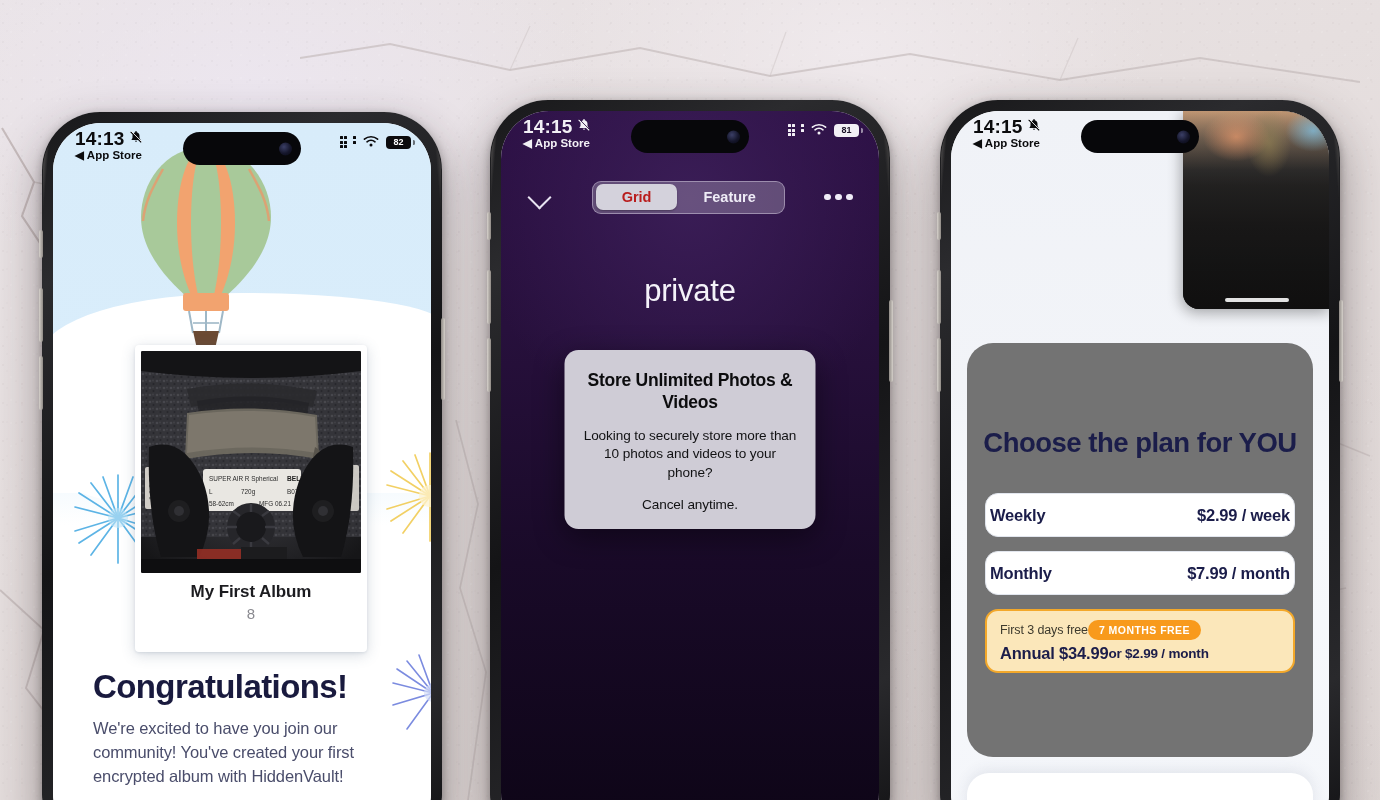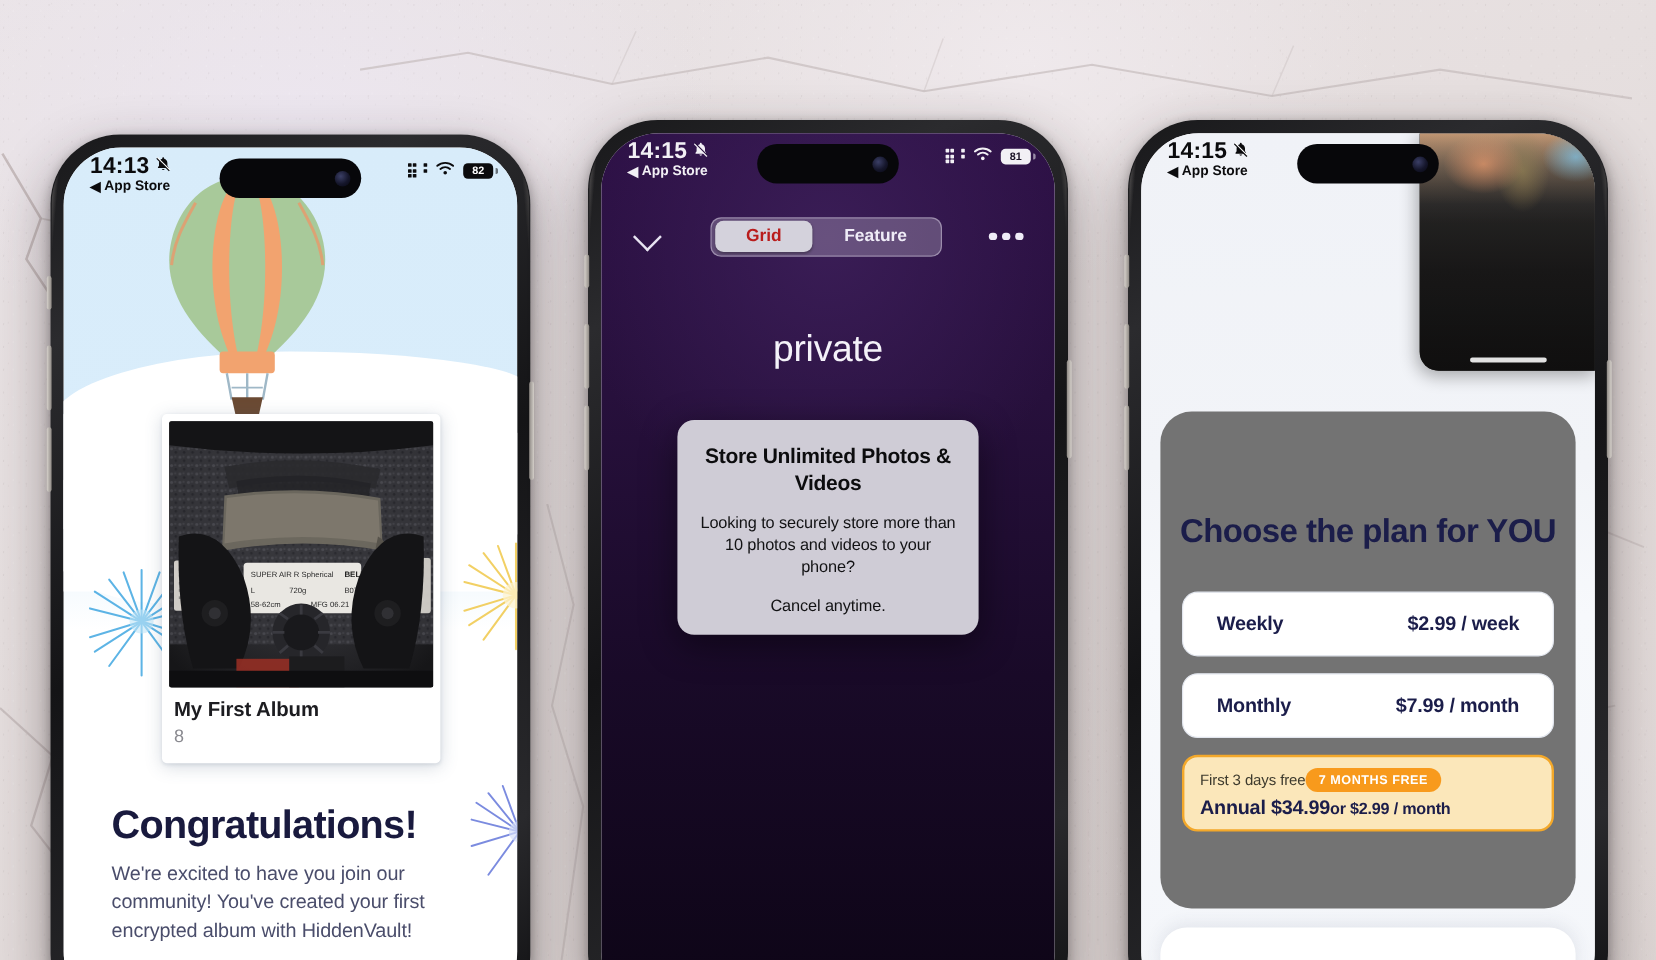--- a/index.html
+++ b/index.html
@@ -108,21 +108,22 @@
     background: #fff; border-radius: 50% 50% 0 0 / 60px 30px 0 0;
     filter: blur(.3px);
   }
   .cloud-puff { position: absolute; background: #fff; border-radius: 50%; }
   .balloon { position: absolute; }
   .fire { position: absolute; }
   .album-card {
     position: absolute;
     background: #fff; border-radius: 4px;
     box-shadow: 0 3px 14px rgba(70,90,120,.22), 0 1px 3px rgba(70,90,120,.14);
-    padding: 6px 6px 0 6px;
+    padding: 6px 6px 16px 6px;
+    text-align: center;
   }
   .album-photo {
     width: 100%; height: 222px; border-radius: 2px; overflow: hidden; position: relative;
     background: #1a1a1c;
   }
   .album-meta { padding: 9px 4px 14px 4px; }
   .album-title { font-size: 17px; font-weight: 600; color: #1c1c20; letter-spacing: -.1px; }
   .album-count { font-size: 15px; color: #8a8a90; margin-top: 3px; }
   .p1-congrats {
     position: absolute; left: 40px; right: 26px; top: 545px;
@@ -207,22 +208,22 @@
     position: absolute; left: 16px; right: 16px; top: 232px; bottom: 84px;
     background: #737373; border-radius: 26px;
   }
   .p3-h1 {
     text-align: center; font-size: 27.5px; font-weight: 700; color: #1b1d4a;
     letter-spacing: -.5px; margin-top: 84px;
   }
   .plans { margin: 34px 18px 0 18px; display: flex; flex-direction: column; gap: 14px; }
   .plan {
     background: #fff; border: 1.2px solid #e2e6ee; border-radius: 13px;
-    height: 54px; display: flex; align-items: center; justify-content: space-between;
-    padding: 0 28px; cursor: pointer;
+    height: 44px; display: flex; align-items: center; justify-content: space-between;
+    padding: 0 4px; cursor: pointer;
   }
   .plan-name { font-size: 16.5px; font-weight: 700; color: #1b1d4a; letter-spacing: -.2px; }
   .plan-price { font-size: 16.5px; font-weight: 700; color: #1b1d4a; letter-spacing: -.2px; }
   .plan.featured {
     background: #fbe7ba; border: 2px solid #f3a82a; height: 64px;
     flex-direction: column; align-items: stretch; justify-content: center;
     padding: 8px 13px; gap: 4px;
   }
   .feat-row { display: flex; align-items: center; }
   .feat-trial { font-size: 12.5px; color: #3d3a2d; font-weight: 400; letter-spacing: -.1px; }

